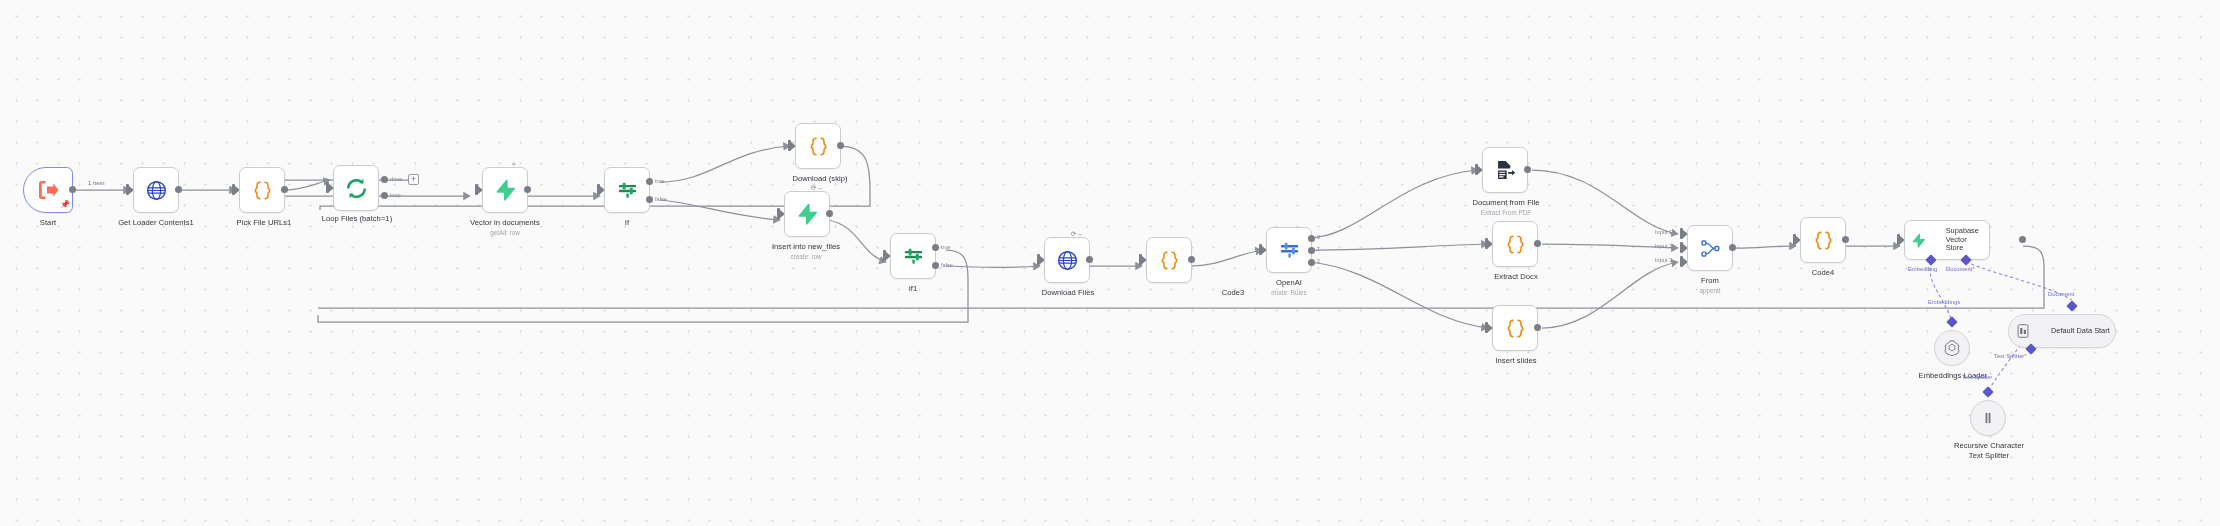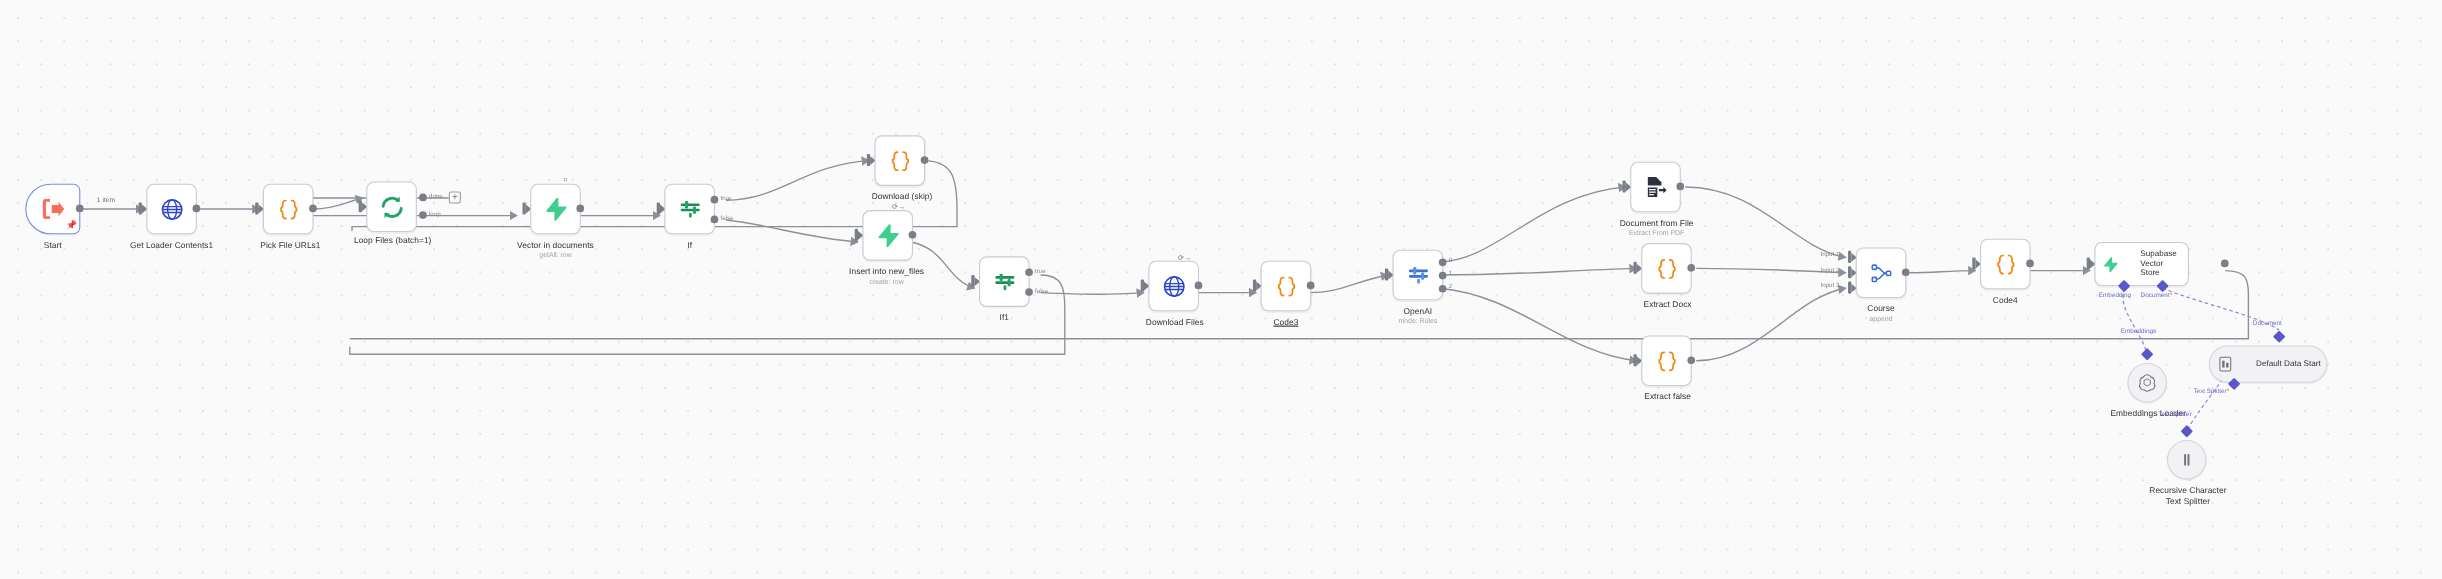--- a/index.html
+++ b/index.html
@@ -351,21 +351,21 @@
   <div class="nlabel" style="left:1026px; top:288px; width:84px;">Download Files</div>
 
   <div class="inport" style="left:1139px; top:254px;"></div>
   <div class="node sq" style="left:1146px; top:237px;">
     <svg class="gl" width="23" height="23" viewBox="0 0 24 24">
       <path d="M9.4 3.4c-2.6 0-3.1 1.5-3.1 3.4 0 1.9.2 3.5-1.6 3.9v2.6c1.8.4 1.6 2 1.6 3.9 0 1.9.5 3.4 3.1 3.4" fill="none" stroke="#f2870d" stroke-width="1.6" stroke-linecap="round"></path>
       <path d="M14.6 3.4c2.6 0 3.1 1.5 3.1 3.4 0 1.9-.2 3.5 1.6 3.9v2.6c-1.8.4-1.6 2-1.6 3.9 0 1.9-.5 3.4-3.1 3.4" fill="none" stroke="#f2870d" stroke-width="1.6" stroke-linecap="round"></path>
     </svg>
   </div>
   <div class="port" style="left:1188px; top:256px;"></div>
-  <div class="nlabel" style="left:1139px; top:288px; width:60px;text-decoration:underline;">Code3</div>
+  <div class="nlabel" style="left:1203px; top:288px; width:60px;">Code3</div>
 
   <div class="inport" style="left:1259px; top:244px;"></div>
   <div class="node sq" style="left:1266px; top:227px;">
     <svg class="gl" width="23" height="23" viewBox="0 0 24 24">
       <rect x="3" y="6.2" width="18" height="2.6" rx="1" fill="#3b6fd4"></rect>
       <rect x="3" y="11.4" width="18" height="2.6" rx="1" fill="#3b6fd4"></rect>
       <rect x="7" y="4" width="3" height="7" rx="1" fill="#5b8fe8"></rect>
       <rect x="14.5" y="9" width="3" height="7" rx="1" fill="#5b8fe8"></rect>
       <rect x="10.8" y="15" width="2.6" height="4.6" rx="1" fill="#5b8fe8"></rect>
     </svg>
@@ -403,38 +403,38 @@
   <div class="nlabel" style="left:1473px; top:272px; width:86px;">Extract Docx</div>
 
   <div class="inport" style="left:1485px; top:322px;"></div>
   <div class="node sq" style="left:1492px; top:305px;">
     <svg class="gl" width="23" height="23" viewBox="0 0 24 24">
       <path d="M9.4 3.4c-2.6 0-3.1 1.5-3.1 3.4 0 1.9.2 3.5-1.6 3.9v2.6c1.8.4 1.6 2 1.6 3.9 0 1.9.5 3.4 3.1 3.4" fill="none" stroke="#f2870d" stroke-width="1.6" stroke-linecap="round"></path>
       <path d="M14.6 3.4c2.6 0 3.1 1.5 3.1 3.4 0 1.9-.2 3.5 1.6 3.9v2.6c-1.8.4-1.6 2-1.6 3.9 0 1.9-.5 3.4-3.1 3.4" fill="none" stroke="#f2870d" stroke-width="1.6" stroke-linecap="round"></path>
     </svg>
   </div>
   <div class="port" style="left:1534px; top:324px;"></div>
-  <div class="nlabel" style="left:1473px; top:356px; width:86px;">Extract false</div>
+  <div class="nlabel" style="left:1473px; top:356px; width:86px;">Insert slides</div>
 
   <div class="plabel" style="left:1655px; top:229px;">Input 1</div>
   <div class="inport" style="left:1680px; top:228px;"></div>
   <div class="plabel" style="left:1655px; top:243px;">Input 2</div>
   <div class="inport" style="left:1680px; top:242px;"></div>
   <div class="plabel" style="left:1655px; top:257px;">Input 3</div>
   <div class="inport" style="left:1680px; top:256px;"></div>
   <div class="node sq" style="left:1687px; top:225px;">
     <svg class="gl" width="23" height="23" viewBox="0 0 24 24">
       <rect x="3.2" y="4.2" width="4" height="4" rx="1" fill="none" stroke="#3b6fd4" stroke-width="1.5"></rect>
       <rect x="3.2" y="15.8" width="4" height="4" rx="1" fill="none" stroke="#3b6fd4" stroke-width="1.5"></rect>
       <rect x="16.6" y="10" width="4" height="4" rx="1" fill="none" stroke="#3b6fd4" stroke-width="1.5"></rect>
       <path d="M7.4 6.4c5 0 4.2 5.6 9 5.6M7.4 17.6c5 0 4.2-5.6 9-5.6" fill="none" stroke="#3b6fd4" stroke-width="1.4"></path>
     </svg>
   </div>
   <div class="port" style="left:1729px; top:244px;"></div>
-  <div class="nlabel" style="left:1680px; top:276px; width:60px;">Course</div>
+  <div class="nlabel" style="left:1680px; top:276px; width:60px;">From</div>
   <div class="nsub" style="left:1670px; top:287px; width:80px;">append</div>
 
   <div class="inport" style="left:1793px; top:234px;"></div>
   <div class="node sq" style="left:1800px; top:217px;">
     <svg class="gl" width="23" height="23" viewBox="0 0 24 24">
       <path d="M9.4 3.4c-2.6 0-3.1 1.5-3.1 3.4 0 1.9.2 3.5-1.6 3.9v2.6c1.8.4 1.6 2 1.6 3.9 0 1.9.5 3.4 3.1 3.4" fill="none" stroke="#f2870d" stroke-width="1.6" stroke-linecap="round"></path>
       <path d="M14.6 3.4c2.6 0 3.1 1.5 3.1 3.4 0 1.9-.2 3.5 1.6 3.9v2.6c-1.8.4-1.6 2-1.6 3.9 0 1.9-.5 3.4-3.1 3.4" fill="none" stroke="#f2870d" stroke-width="1.6" stroke-linecap="round"></path>
     </svg>
   </div>
   <div class="port" style="left:1842px; top:236px;"></div>

